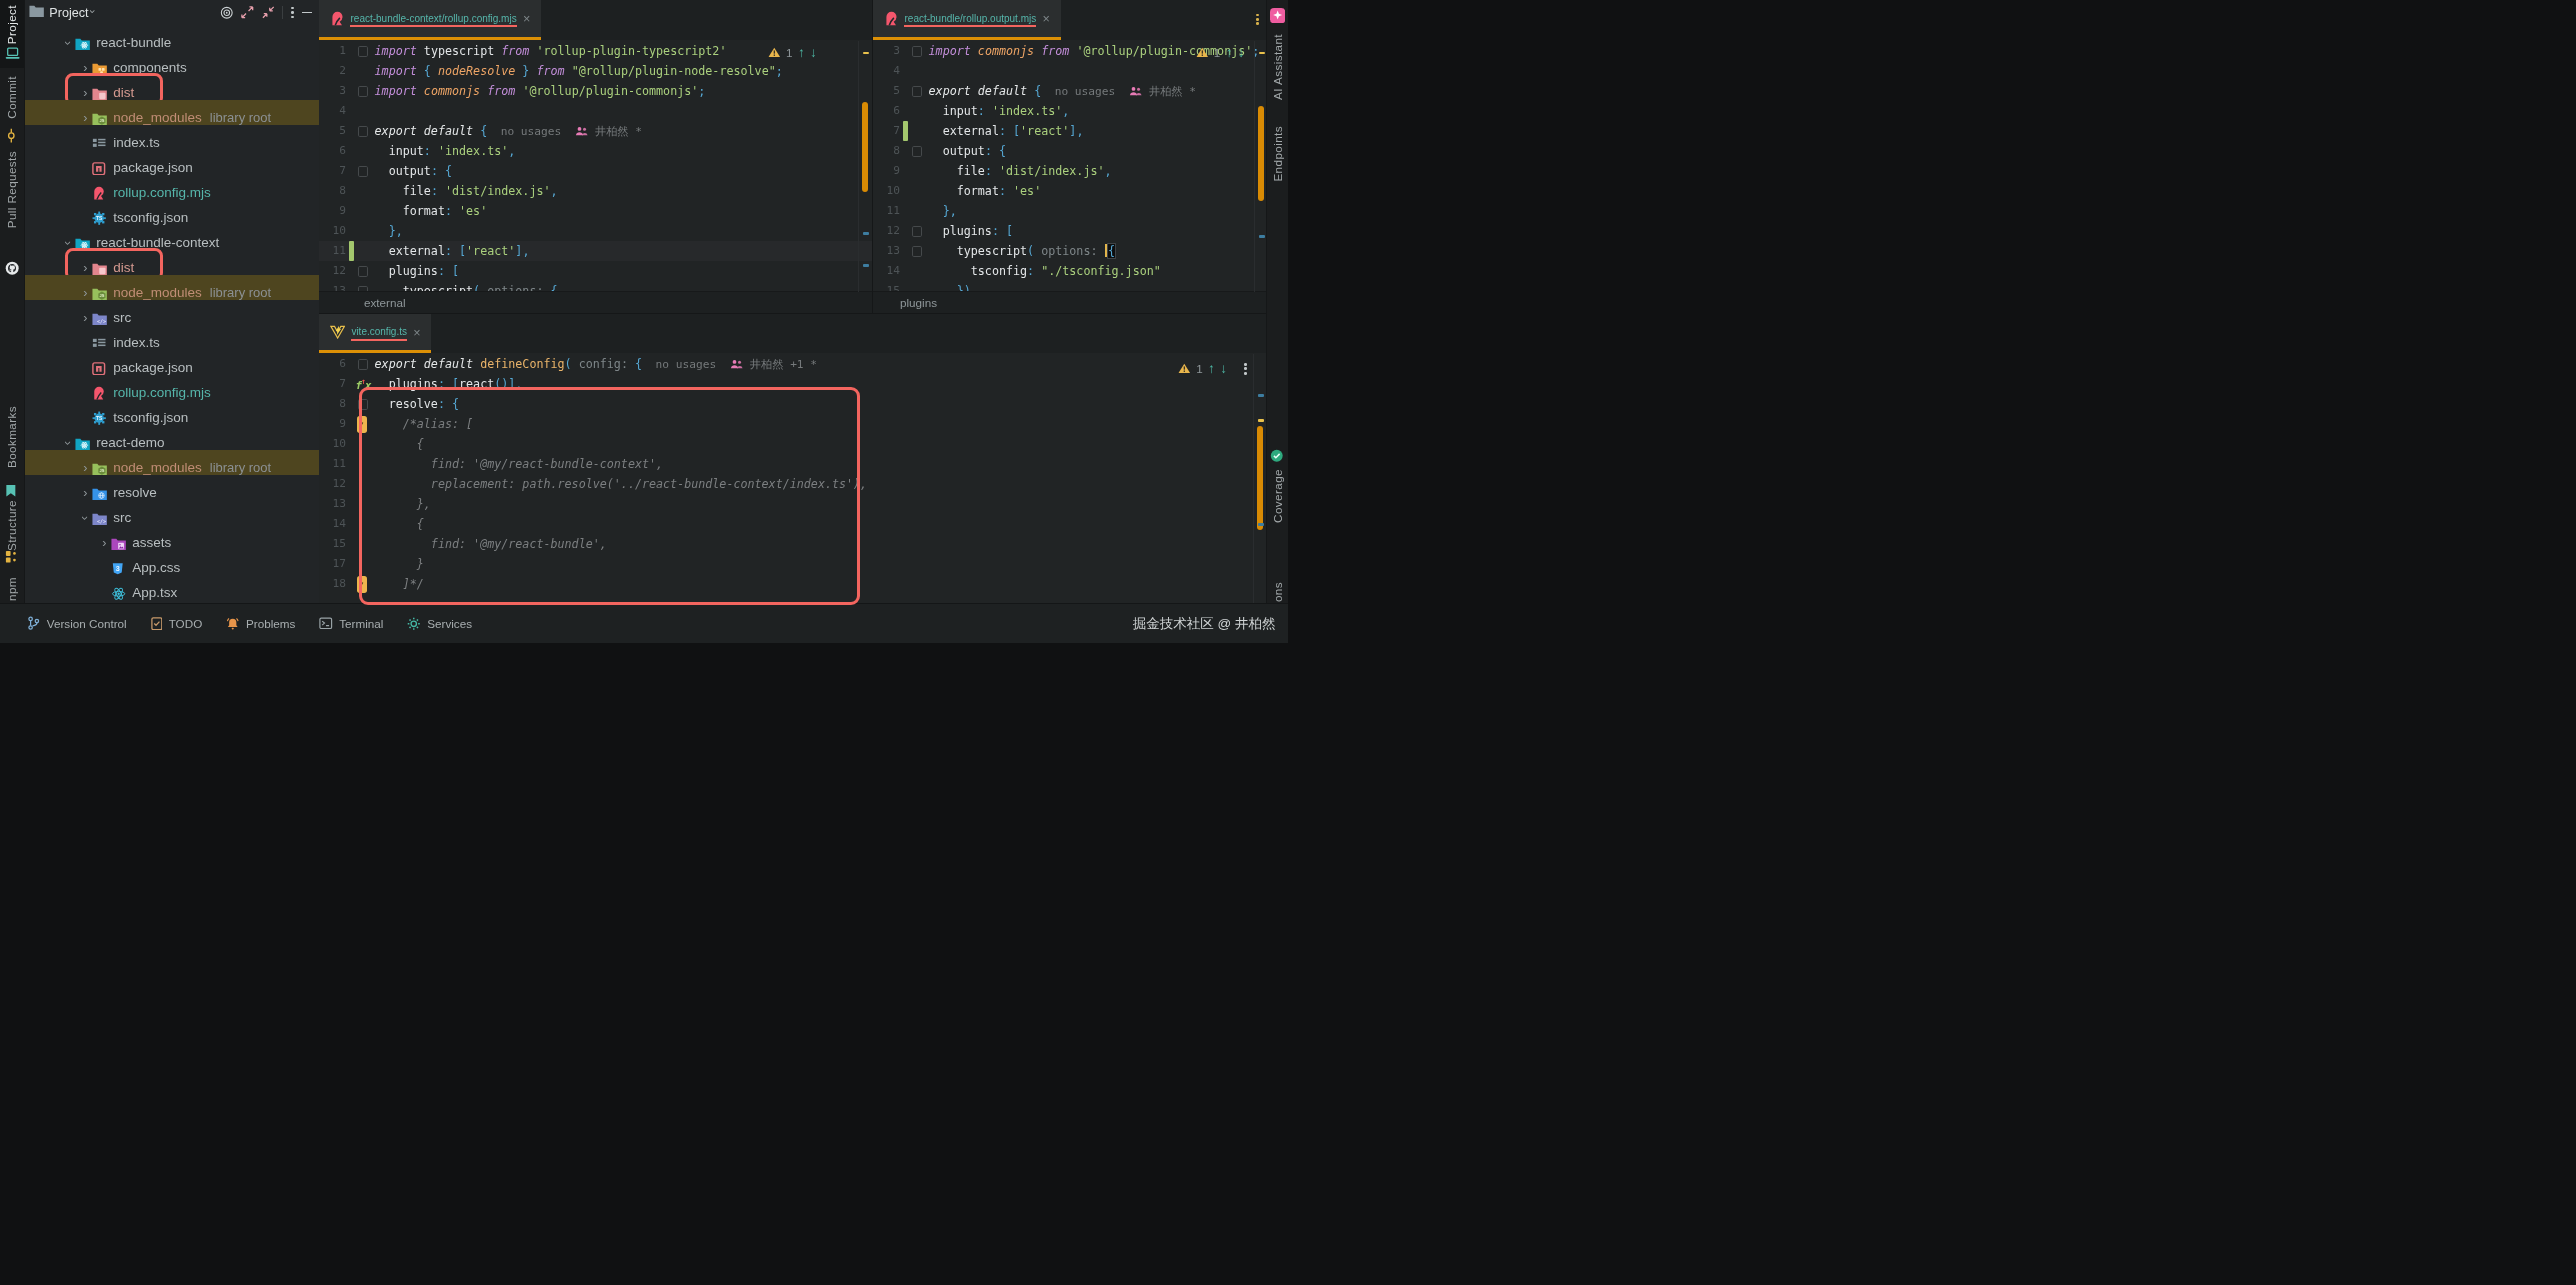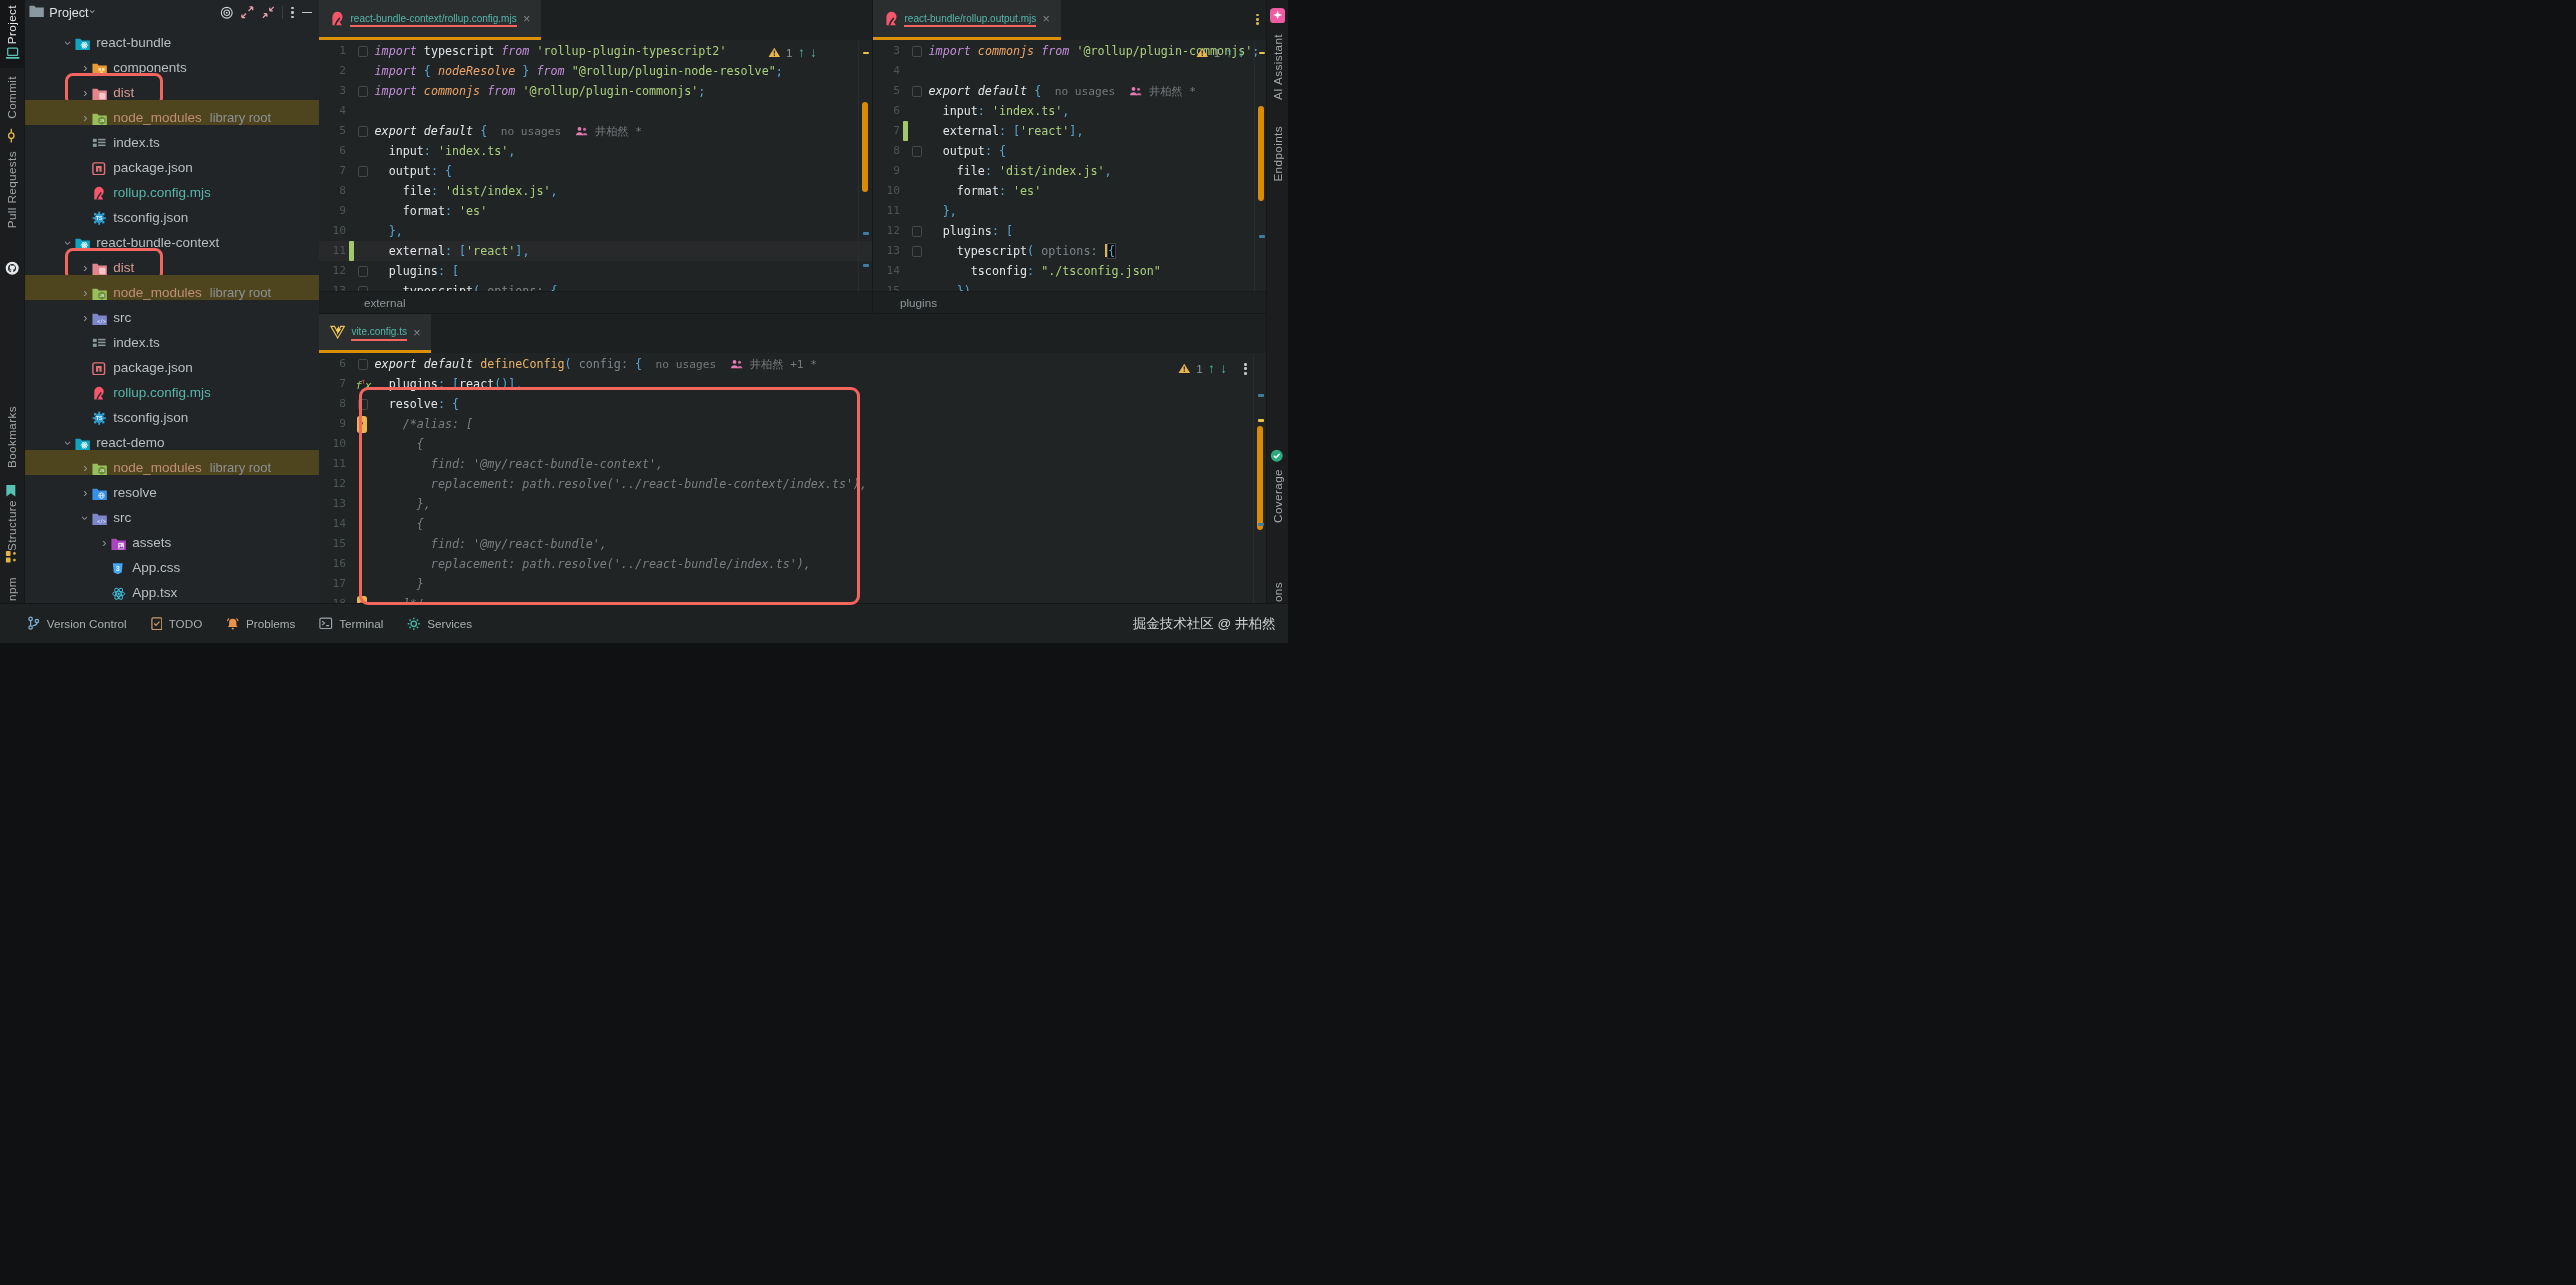--- a/index.html
+++ b/index.html
@@ -44,21 +44,21 @@
   .tab-label{font-size:10px;color:#56b6ab;border-bottom:2.7px solid #f3655f;padding-bottom:1.8px;white-space:nowrap;}
   .tab-close{color:#7e8689;font-size:12.6px;cursor:pointer;padding-bottom:1.8px;}
   .code{position:absolute;left:0;right:0;font-family:"DejaVu Sans Mono",monospace;}
   #pane-left .code,#pane-right .code{top:41px;bottom:20.7px;}
   #pane-bottom .code{top:40px;bottom:0;}
   .cl{display:flex;height:20px;line-height:20px;position:relative;}
   .cl.caret{background:#27292b;}
   .ln{width:27px;text-align:right;color:#4d5356;flex:none;font-size:11.2px;}
   .gslot{width:7.2px;flex:none;position:relative;margin-left:1.8px;}
   .gbar{position:absolute;left:0.9px;top:0;bottom:0;width:5.4px;background:#a3c76d;border-radius:0.9px;}
-  .fslot{width:16px;flex:none;display:flex;align-items:center;justify-content:center;position:relative;}
+  .fslot{width:16px;flex:none;display:flex;align-items:center;justify-content:center;position:relative;font-weight:bold;}
   .fold-m{width:7.2px;height:9px;border:0.9px solid #45494b;border-radius:1.8px;}
   .amber-m{position:absolute;left:1.8px;top:1.8px;width:10px;height:17px;background:#edb54d;border-radius:2.7px;
            display:flex;align-items:center;justify-content:center;color:#2b2416;font-size:8px;}
   .fx{font-size:10.8px;font-style:italic;color:#9ccc65;letter-spacing:-0.9px;}
   .fx sup{color:#ef5350;font-size:8px;}
   .ct{white-space:pre;flex:none;font-size:11.7px;padding-left:3.6px;color:#e3e6e8;}
   .s-kw{color:#c48fdb;font-style:italic;}
   .s-kwl{color:#e6e9ea;font-style:italic;margin-top:43px;}
   .s-imp{color:#eea566;font-style:italic;}
   .s-id{color:#e3e6e8;}
@@ -854,26 +854,20 @@
             <span class="fslot"></span>
             <span class="ct"><span class="s-cmt">      {</span></span>
           </div>
           <div class="cl">
             <span class="ln">15</span>
             <span class="gslot"></span>
             <span class="fslot"></span>
             <span class="ct"><span class="s-cmt">        find: '@my/react-bundle',</span></span>
           </div>
           <div class="cl">
-            <span class="ln">16</span>
-            <span class="gslot"></span>
-            <span class="fslot"></span>
-            <span class="ct"><span class="s-cmt">        replacement: path.resolve('../react-bundle/index.ts'),</span></span>
-          </div>
-          <div class="cl">
             <span class="ln">17</span>
             <span class="gslot"></span>
             <span class="fslot"></span>
             <span class="ct"><span class="s-cmt">      }</span></span>
           </div>
           <div class="cl">
             <span class="ln">18</span>
             <span class="gslot"></span>
             <span class="fslot">
               <span class="amber-m">▾</span>

